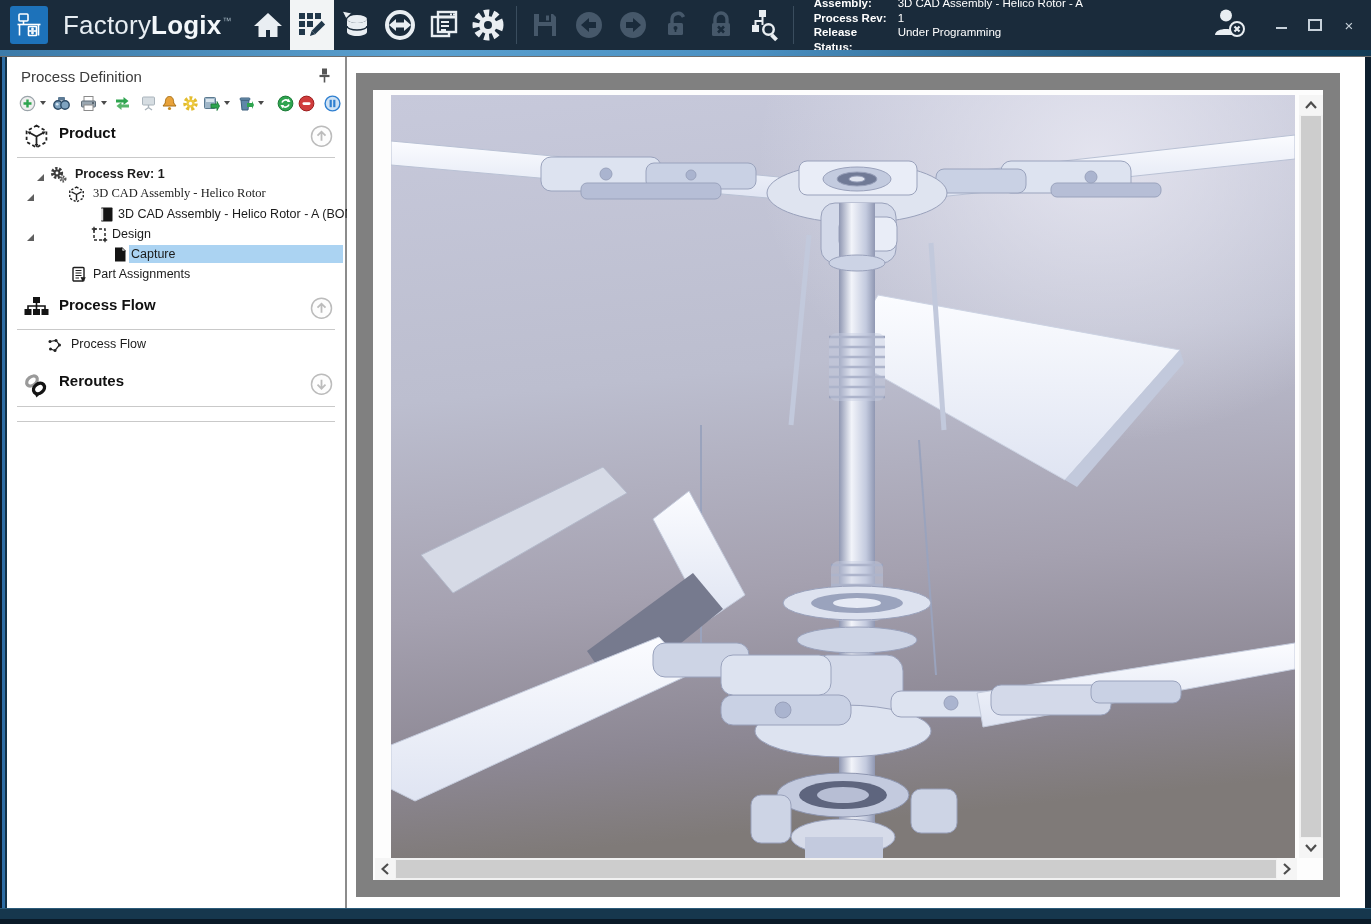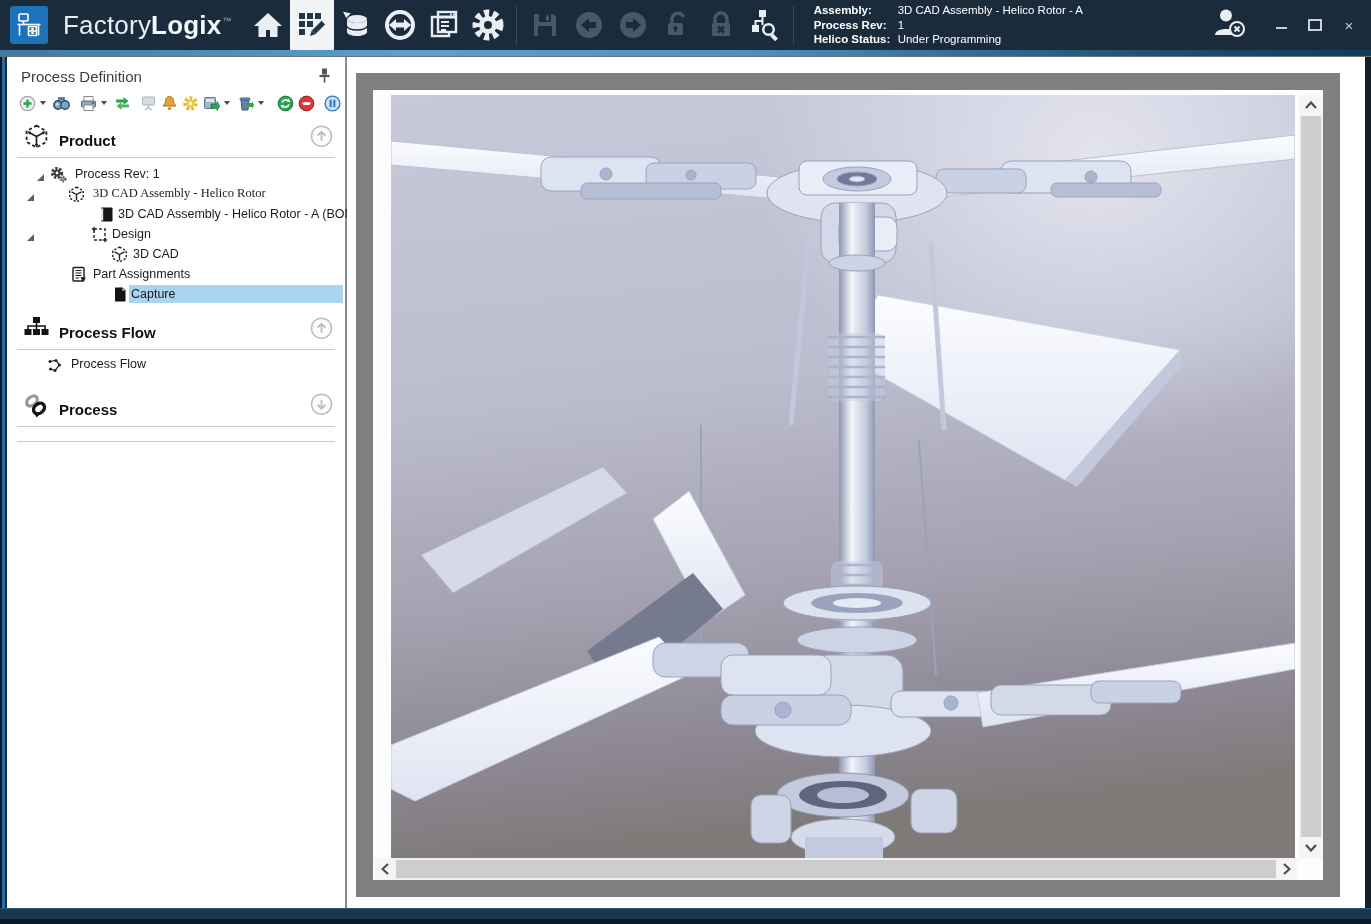--- a/index.html
+++ b/index.html
@@ -43,21 +43,21 @@
   
   .sidebar{width:338px;background:#fff;border-right:2px solid #8c8c8c;flex:0 0 auto;position:relative;color:#1b1b1b;}
   .sb-head{position:relative;padding:11px 16px 2px 14px;font-size:15px;color:#3c3c3c;}
   .pin{position:absolute;right:14px;top:11px;cursor:pointer;}
   .sb-toolbar{display:flex;align-items:center;padding:7px 0 4px 12px;}
   .tbico{width:18px;height:18px;margin-right:4px;cursor:pointer;display:flex;align-items:center;justify-content:center;}
   .tbico svg{display:block;}
   .caret{width:0;height:0;border-left:3.5px solid transparent;border-right:3.5px solid transparent;border-top:4px solid #4a4a4a;margin:0 7px 0 0;cursor:pointer;}
   .gap6{width:6px;}
 
-  .sect{position:relative;display:flex;align-items:flex-end;padding:8px 30px 6px 16px;}
+  .sect{position:relative;display:flex;align-items:flex-start;padding:8px 30px 6px 16px;}
   .sect .sico{width:26px;display:flex;justify-content:center;margin-right:10px;}
   .sect .slabel{font-size:15px;font-weight:bold;color:#111;}
   .collbtn{position:absolute;right:12px;top:50%;transform:translateY(-42%);cursor:pointer;}
   .divider{height:1px;background:#c9c9c9;margin:2px 10px 0 10px;}
 
   .tree{padding:6px 0 4px 0;}
   .trow{position:relative;height:20px;display:flex;align-items:center;font-size:12.5px;cursor:pointer;}
   .exp{position:absolute;top:6px;}
   .ticon{position:absolute;top:2px;}
   .tlabel{white-space:nowrap;padding:1.5px 4px 2px 2px;}
@@ -223,21 +223,21 @@
     <div class="infoblock">
       <div class="inforow">
           <span class="lbl">Assembly:</span>
           <span class="val">3D CAD Assembly - Helico Rotor - A</span>
         </div>
       <div class="inforow">
           <span class="lbl">Process Rev:</span>
           <span class="val">1</span>
         </div>
       <div class="inforow">
-          <span class="lbl">Helico Status:</span>
+          <span class="lbl">Release Status:</span>
           <span class="val">Under Programming</span>
         </div>
     </div>
 
     <div class="topright">
       <div class="usr">
         <svg width="34" height="32" viewBox="0 0 34 32">
           <circle cx="13" cy="8.5" r="6" fill="#e9eef2"></circle>
           <path d="M2 28 c0-8 22-8 22 0 Z" fill="#e9eef2"></path>
           <circle cx="24" cy="22" r="7" fill="#1a2b3b" stroke="#e9eef2" stroke-width="2"></circle>
@@ -380,21 +380,21 @@
         <span class="collbtn">
           <svg width="23" height="23" viewBox="0 0 23 23">
               <circle cx="11.5" cy="11.5" r="10" fill="#fdfdfd" stroke="#bcbcbc" stroke-width="1.5"></circle>
               <path d="M11.5 16 V8 M7.5 11 l4-4 4 4" stroke="#bcbcbc" stroke-width="1.8" fill="none"></path>
             </svg>
         </span>
       </div>
       <div class="divider"></div>
 
       <div class="tree">
-        <div class="trow" style="padding-left:66px;">
+        <div class="trow" style="padding-left:66px;font-weight:bold;">
           <span class="exp" style="left:30px"><svg width="7" height="7">
                 <polygon points="7,0 7,7 0,7" fill="#5f5f5f"></polygon>
               </svg></span>
           <span class="ticon" style="left:42px">
             <svg width="18" height="18" viewBox="0 0 18 18">
                 <circle cx="8" cy="7" r="4.4" fill="none" stroke="#3c3c3c" stroke-width="3.4" stroke-dasharray="2.2 1.5"></circle>
                 <circle cx="8" cy="7" r="3.4" fill="#3c3c3c"></circle>
                 <circle cx="8" cy="7" r="1.4" fill="#fff"></circle>
                 <circle cx="14" cy="13" r="2.4" fill="none" stroke="#5a5a5a" stroke-width="2.2" stroke-dasharray="1.4 1.1"></circle>
                 <circle cx="14" cy="13" r="1.8" fill="#5a5a5a"></circle>
@@ -430,47 +430,38 @@
                 <polygon points="7,0 7,7 0,7" fill="#5f5f5f"></polygon>
               </svg></span>
           <span class="ticon" style="left:84px">
             <svg width="17" height="17" viewBox="0 0 17 17">
                 <rect x="3" y="3" width="11" height="11" fill="none" stroke="#2b2b2b" stroke-width="1.5" stroke-dasharray="3 2"></rect>
                 <path d="M3 0.8 V5.2 M0.8 3 H5.2 M14 11.8 V16.2 M11.8 14 H16.2" stroke="#2b2b2b" stroke-width="1.3"></path>
               </svg>
           </span>
           <span class="tlabel">Design</span>
         </div>
-        <div class="trow" style="padding-left:124px;">
+        <div class="trow" style="padding-left:122px;">
           <span class="ticon" style="left:104px">
-            <svg width="17" height="17" viewBox="0 0 24 24">
-                <path d="M12 1.5 L21.5 6.8 V17.2 L12 22.5 L2.5 17.2 V6.8 Z" fill="none" stroke="#222" stroke-width="2" stroke-dasharray="3.2 2.4"></path>
-                <path d="M12 12 V20 M12 12 L5 8.2 M12 12 L19 8.2" stroke="#222" stroke-width="2" fill="none"></path>
+            <svg width="17" height="17" viewBox="0 0 17 17">
+                <path d="M4 1.5 h7 l3.5 3.5 v10.5 h-10.5 Z" fill="#141414"></path>
+                <path d="M11 1.5 l3.5 3.5 h-3.5 Z" fill="#fff" stroke="#141414" stroke-width="0.8"></path>
               </svg>
           </span>
-          <span class="tlabel">3D CAD</span>
+          <span class="tlabel sel" style="min-width:208px;">Capture</span>
         </div>
         <div class="trow" style="padding-left:84px;">
           <span class="ticon" style="left:63px">
             <svg width="17" height="17" viewBox="0 0 17 17">
                 <rect x="3" y="1.5" width="11" height="13.5" rx="1" fill="#fff" stroke="#1d1d1d" stroke-width="1.4"></rect>
                 <path d="M5.5 4.5 h6 M5.5 7 h6 M5.5 9.5 h6 M5.5 12 h3.5" stroke="#1d1d1d" stroke-width="1.1"></path>
                 <polygon points="10.5,11 16,11.5 12.5,15.5" fill="#1d1d1d"></polygon>
               </svg>
           </span>
           <span class="tlabel">Part Assignments</span>
-        </div>
-        <div class="trow" style="padding-left:122px;">
-          <span class="ticon" style="left:104px">
-            <svg width="17" height="17" viewBox="0 0 17 17">
-                <path d="M4 1.5 h7 l3.5 3.5 v10.5 h-10.5 Z" fill="#141414"></path>
-                <path d="M11 1.5 l3.5 3.5 h-3.5 Z" fill="#fff" stroke="#141414" stroke-width="0.8"></path>
-              </svg>
-          </span>
-          <span class="tlabel sel" style="min-width:208px;">Capture</span>
         </div>
       </div>
 
       <div class="sect">
         <span class="sico">
           <svg width="25" height="25" viewBox="0 0 25 25">
             <rect x="9" y="1" width="7" height="6" fill="#141414"></rect>
             <path d="M12.5 7 v3 M4 13 v-3 h17 v3 M12.5 10 v3" stroke="#141414" stroke-width="1.6" fill="none"></path>
             <rect x="0.5" y="13" width="7" height="6" fill="#141414"></rect>
             <rect x="9" y="13" width="7" height="6" fill="#141414"></rect>
@@ -504,21 +495,21 @@
       </div>
 
       <div class="sect">
         <span class="sico">
           <svg width="26" height="26" viewBox="0 0 26 26">
             <ellipse cx="9" cy="9" rx="6" ry="4.2" transform="rotate(-40 9 9)" fill="none" stroke="#9a9a9a" stroke-width="3.2"></ellipse>
             <ellipse cx="16" cy="16.5" rx="6" ry="4.6" transform="rotate(-40 16 16.5)" fill="none" stroke="#141414" stroke-width="3.4"></ellipse>
             <polygon points="11.5,21.5 16.5,22.5 13.5,25.5" fill="#141414"></polygon>
           </svg>
         </span>
-        <span class="slabel">Process</span>
+        <span class="slabel">Reroutes</span>
         <span class="collbtn">
           <svg width="23" height="23" viewBox="0 0 23 23">
               <circle cx="11.5" cy="11.5" r="10" fill="#fdfdfd" stroke="#bcbcbc" stroke-width="1.5"></circle>
               <path d="M11.5 7 V15 M7.5 12 l4 4 4-4" stroke="#bcbcbc" stroke-width="1.8" fill="none"></path>
             </svg>
         </span>
       </div>
       <div class="divider"></div>
       <div style="height:12px"></div>
 

